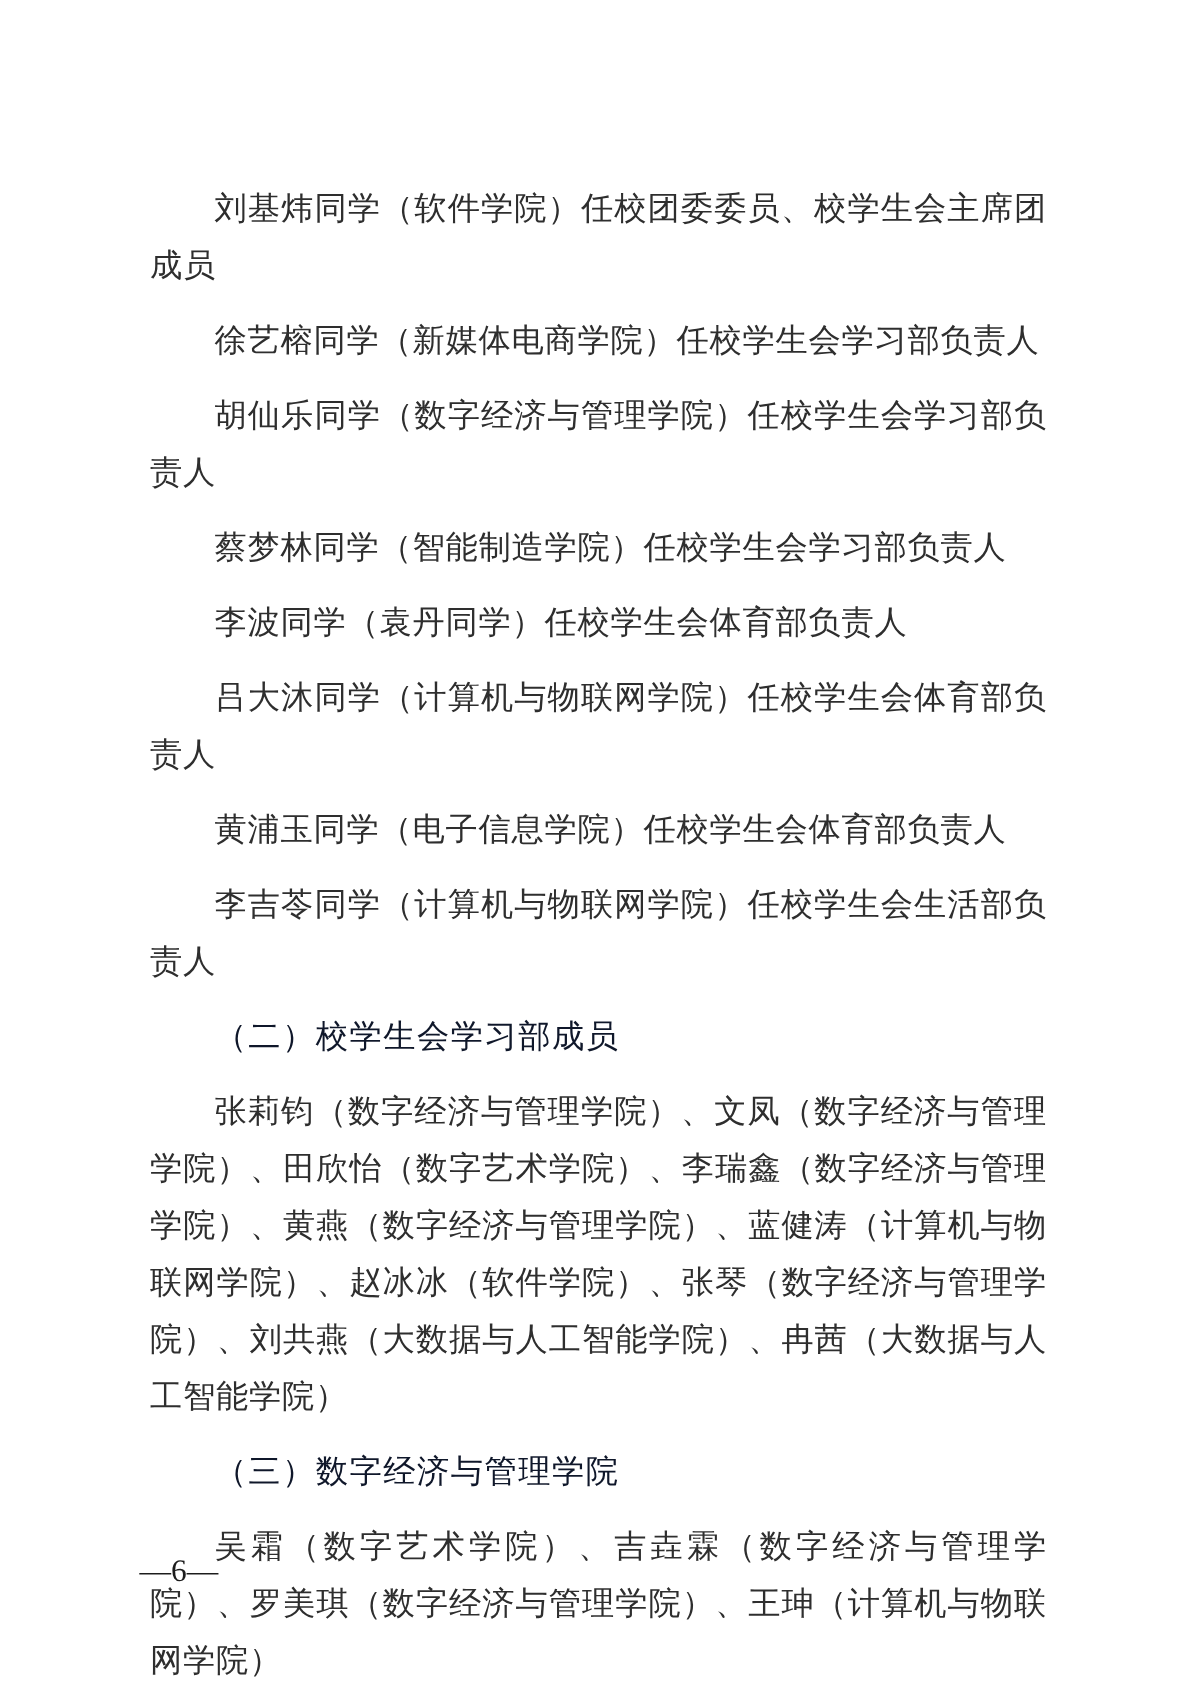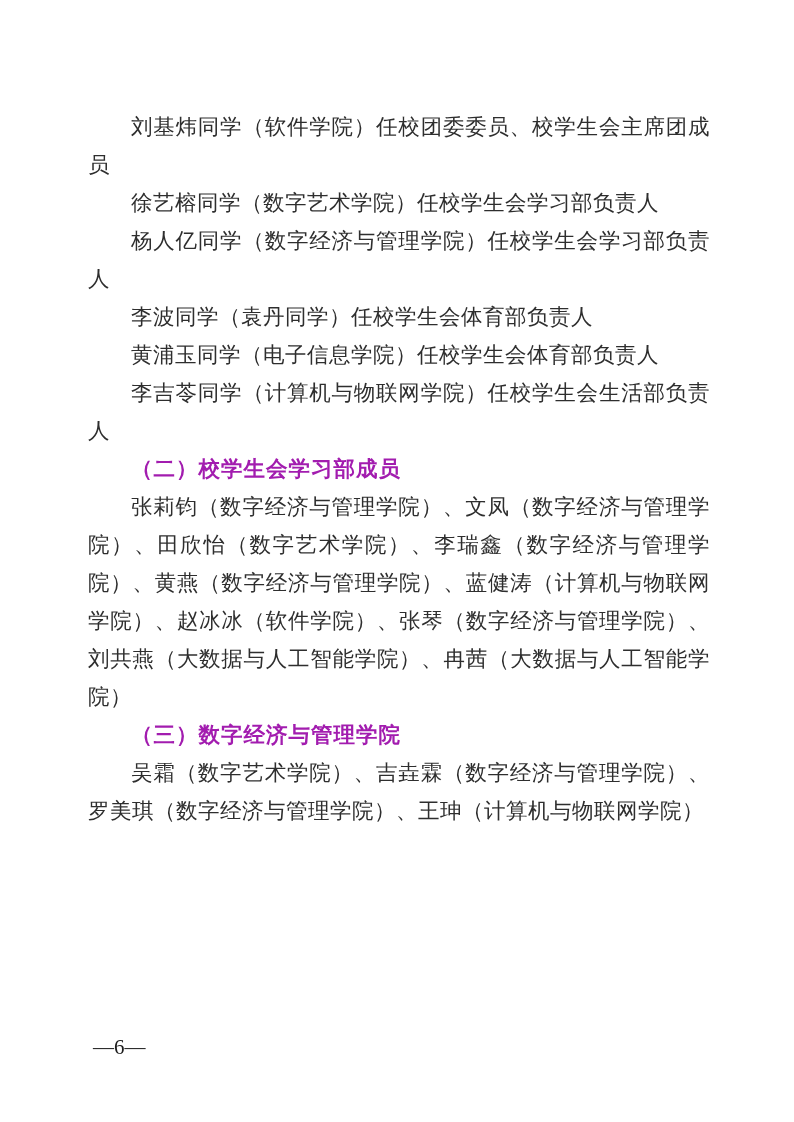--- a/index.html
+++ b/index.html
@@ -20,50 +20,52 @@
     position: absolute;
     left: 88px;
     top: 108px;
     width: 622px;
     font-size: 21.5px;
     line-height: 38px;
     text-align: justify;
     letter-spacing: 0.5px;
   }
   .text-block p {
-    margin: 0;
+    margin: 12px;
     padding: 0;
     text-indent: 2em;
     font-weight: 400;
   }
   .text-block p.section-heading {
-    font-weight: 700;
-    color: #a21caf;
+    font-weight: 400;
+    color: #0f172a;
     letter-spacing: 1px;
   }
   .page-number {
     position: absolute;
     left: 93px;
     top: 1033px;
     font-size: 21px;
     line-height: 28px;
     color: #1c1c1c;
     letter-spacing: 0;
     font-family: "Liberation Serif", "DejaVu Serif", serif;
   }
 </style>
 </head>
 <body>
 
 <div class="page">
   <div class="text-block">
     <p>刘基炜同学（软件学院）任校团委委员、校学生会主席团成员</p>
-    <p>徐艺榕同学（数字艺术学院）任校学生会学习部负责人</p>
-    <p>杨人亿同学（数字经济与管理学院）任校学生会学习部负责人</p>
+    <p>徐艺榕同学（新媒体电商学院）任校学生会学习部负责人</p>
+    <p>胡仙乐同学（数字经济与管理学院）任校学生会学习部负责人</p>
+    <p>蔡梦林同学（智能制造学院）任校学生会学习部负责人</p>
     <p>李波同学（袁丹同学）任校学生会体育部负责人</p>
+    <p>吕大沐同学（计算机与物联网学院）任校学生会体育部负责人</p>
     <p>黄浦玉同学（电子信息学院）任校学生会体育部负责人</p>
     <p>李吉苓同学（计算机与物联网学院）任校学生会生活部负责人</p>
 
     <p class="section-heading">（二）校学生会学习部成员</p>
     <p>张莉钧（数字经济与管理学院）、文凤（数字经济与管理学院）、田欣怡（数字艺术学院）、李瑞鑫（数字经济与管理学院）、黄燕（数字经济与管理学院）、蓝健涛（计算机与物联网学院）、赵冰冰（软件学院）、张琴（数字经济与管理学院）、刘共燕（大数据与人工智能学院）、冉茜（大数据与人工智能学院）</p>
 
     <p class="section-heading">（三）数字经济与管理学院</p>
     <p>吴霜（数字艺术学院）、吉垚霖（数字经济与管理学院）、罗美琪（数字经济与管理学院）、王珅（计算机与物联网学院）</p>
   </div>
 

